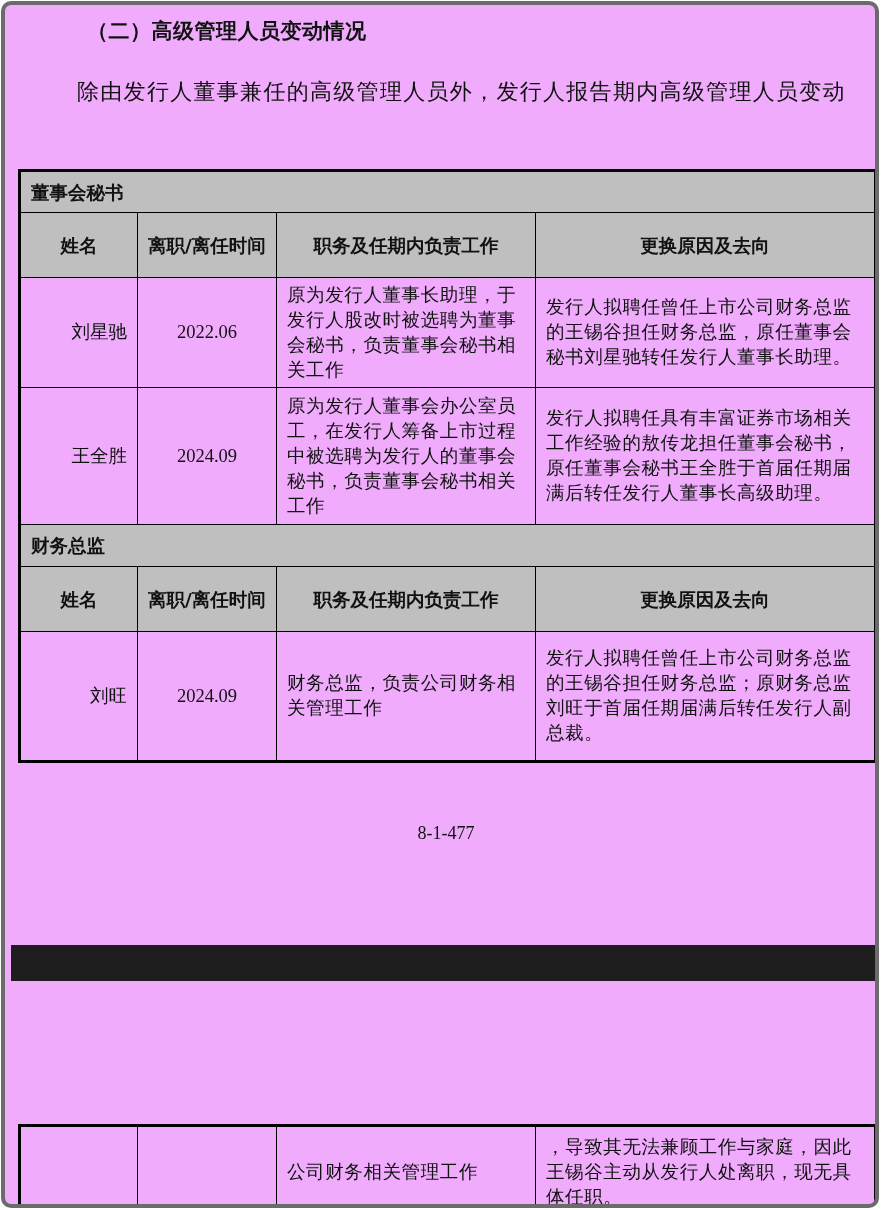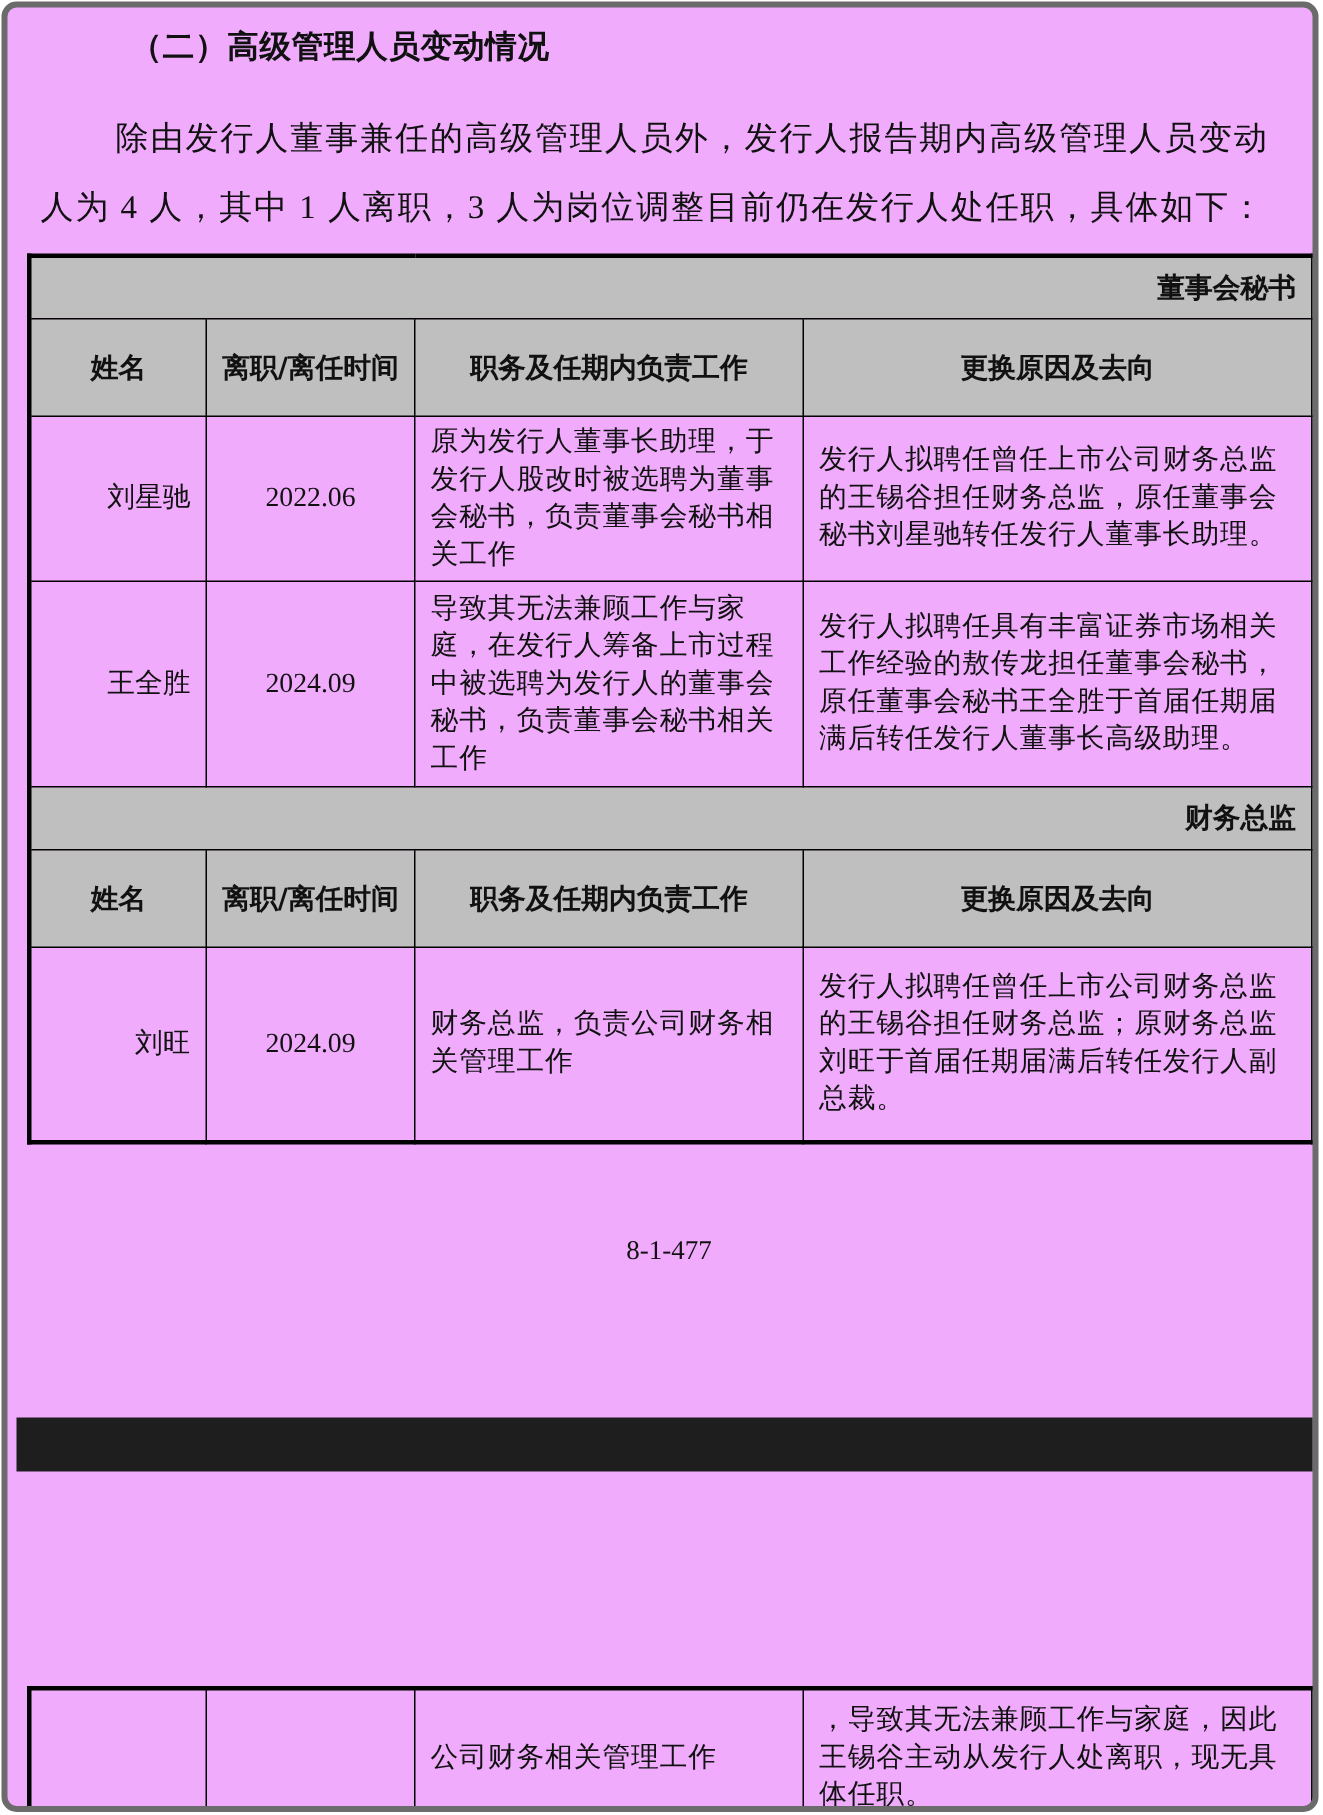--- a/index.html
+++ b/index.html
@@ -34,21 +34,21 @@
     }
     .t1 { top: 164px; }
     .t2 { top: 1119px; border-bottom: none !important; }
 
     .col-name { width: 118px; }
     .col-date { width: 139px; }
     .col-duty { width: 259px; }
     .col-reason { width: 340px; }
 
     .group-row td {
-      background: #bfbfbf; text-align: right; height: 42px;
+      background: #bfbfbf; text-align: left; height: 42px;
       font-family: "DejaVu Sans", "Liberation Sans", sans-serif; font-weight: bold; font-size: 17px;
     }
     .head-row td {
       background: #bfbfbf; text-align: center; height: 65px;
       font-family: "DejaVu Sans", "Liberation Sans", sans-serif; font-weight: bold; font-size: 17px;
       line-height: 22px; padding: 0 6px;
     }
     td.c-name { text-align: right; }
     td.c-date { text-align: center; padding-left: 10px; }
     td.c-duty, td.c-reason { text-align: left; letter-spacing: 0.6px; }
@@ -67,21 +67,20 @@
     }
   </style>
 </head>
 <body>
 
 <div class="frame">
 
   <div class="section-title">（二）高级管理人员变动情况</div>
 
   <div class="para l1">除由发行人董事兼任的高级管理人员外，发行人报告期内高级管理人员变动</div>
-  <div class="para l2">人为 4 人，其中 1 人离职，3 人为岗位调整目前仍在发行人处任职，具体如下：</div>
 
   <table class="doc t1">
     <colgroup>
       <col class="col-name">
         <col class="col-date">
         <col class="col-duty">
         <col class="col-reason">
     </colgroup>
     <tbody>
       <tr class="group-row">
@@ -95,21 +94,21 @@
       </tr>
       <tr class="r1">
         <td class="c-name">刘星驰</td>
         <td class="c-date">2022.06</td>
         <td class="c-duty">原为发行人董事长助理，于发行人股改时被选聘为董事会秘书，负责董事会秘书相关工作</td>
         <td class="c-reason">发行人拟聘任曾任上市公司财务总监的王锡谷担任财务总监，原任董事会秘书刘星驰转任发行人董事长助理。</td>
       </tr>
       <tr class="r2">
         <td class="c-name">王全胜</td>
         <td class="c-date">2024.09</td>
-        <td class="c-duty">导致其无法兼顾工作与家庭，在发行人筹备上市过程中被选聘为发行人的董事会秘书，负责董事会秘书相关工作</td>
+        <td class="c-duty">原为发行人董事会办公室员工，在发行人筹备上市过程中被选聘为发行人的董事会秘书，负责董事会秘书相关工作</td>
         <td class="c-reason">发行人拟聘任具有丰富证券市场相关工作经验的敖传龙担任董事会秘书，原任董事会秘书王全胜于首届任期届满后转任发行人董事长高级助理。</td>
       </tr>
       <tr class="group-row">
         <td colspan="4">财务总监</td>
       </tr>
       <tr class="head-row">
         <td>姓名</td>
         <td>离职/离任时间</td>
         <td>职务及任期内负责工作</td>
         <td>更换原因及去向</td>

